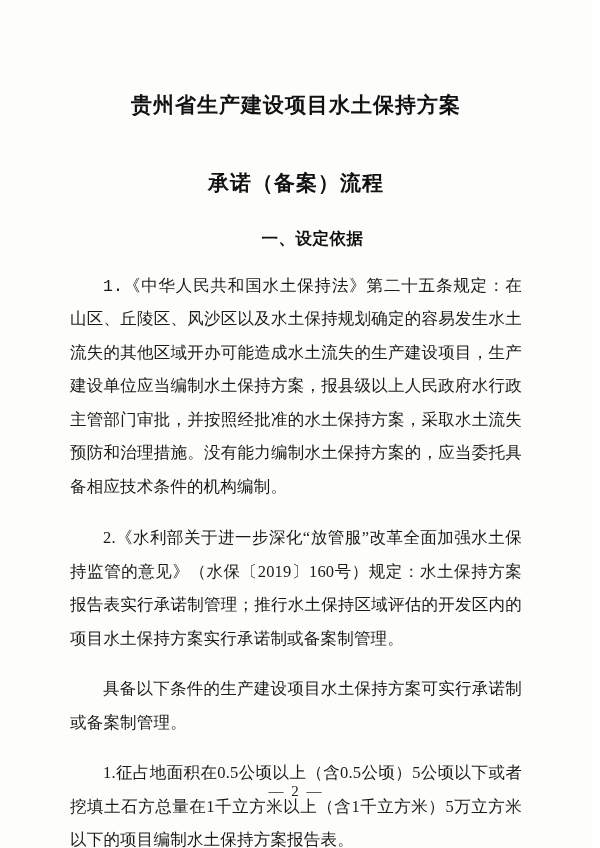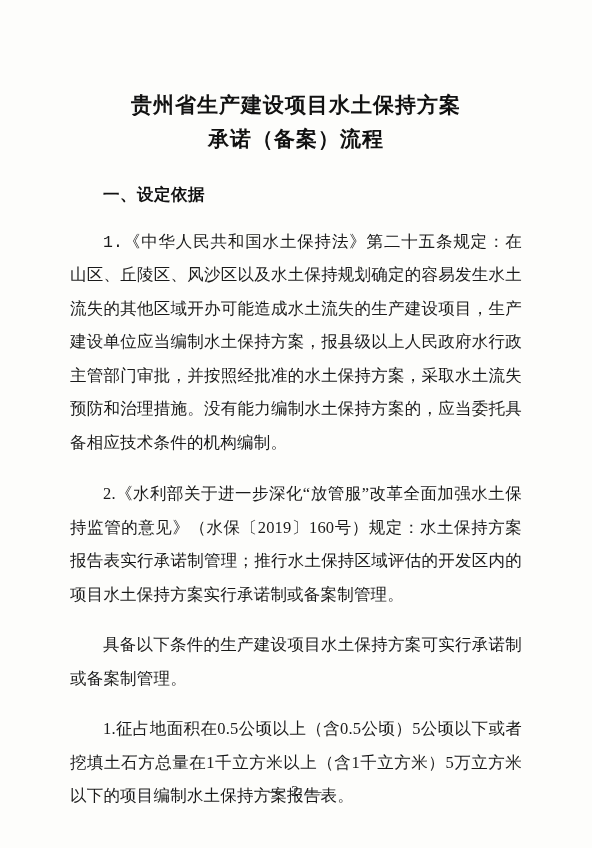--- a/index.html
+++ b/index.html
@@ -27,29 +27,31 @@
     text-align: center;
     font-weight: bold;
     font-size: 21px;
     line-height: 34px;
     letter-spacing: 1px;
     margin: 26px 0 0 0;
     color: #111;
   }
   .doc-title .line2 {
     display: block;
+    margin-top: 44px;
   }
   .section-head {
     font-weight: bold;
     font-size: 16.5px;
     line-height: 34px;
     margin-top: 22px;
     text-indent: 33px;
     letter-spacing: 0.5px;
     color: #111;
+    text-align: center;
   }
   .para {
     font-size: 16.5px;
     line-height: 33.5px;
     text-indent: 33px;
     text-align: justify;
     text-justify: inter-ideograph;
     margin: 0;
     letter-spacing: 0.2px;
     color: #1a1a1a;

